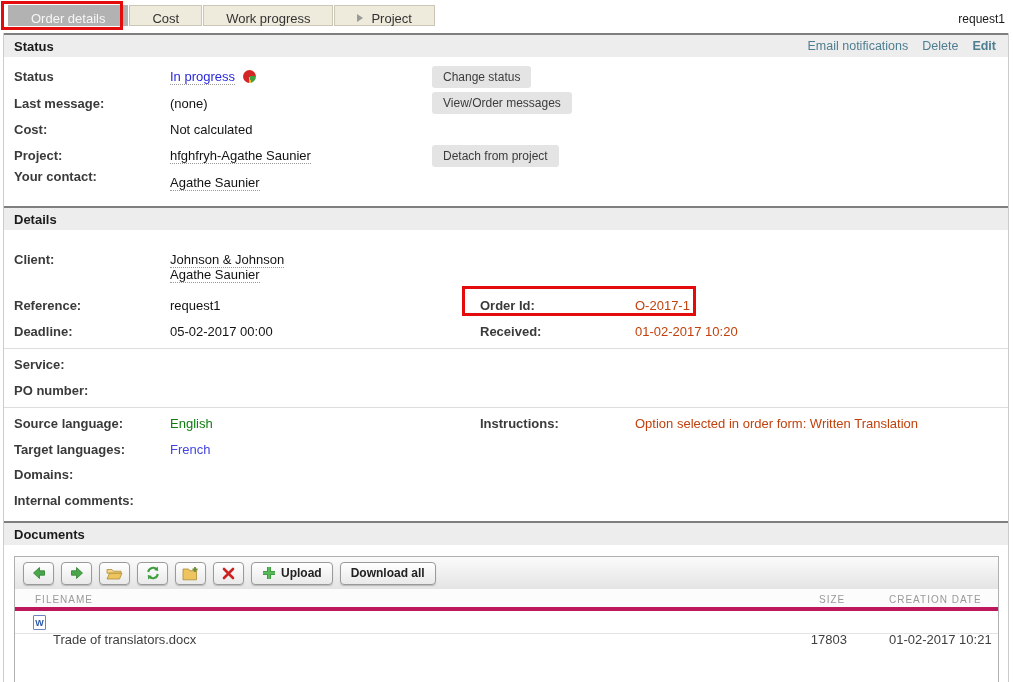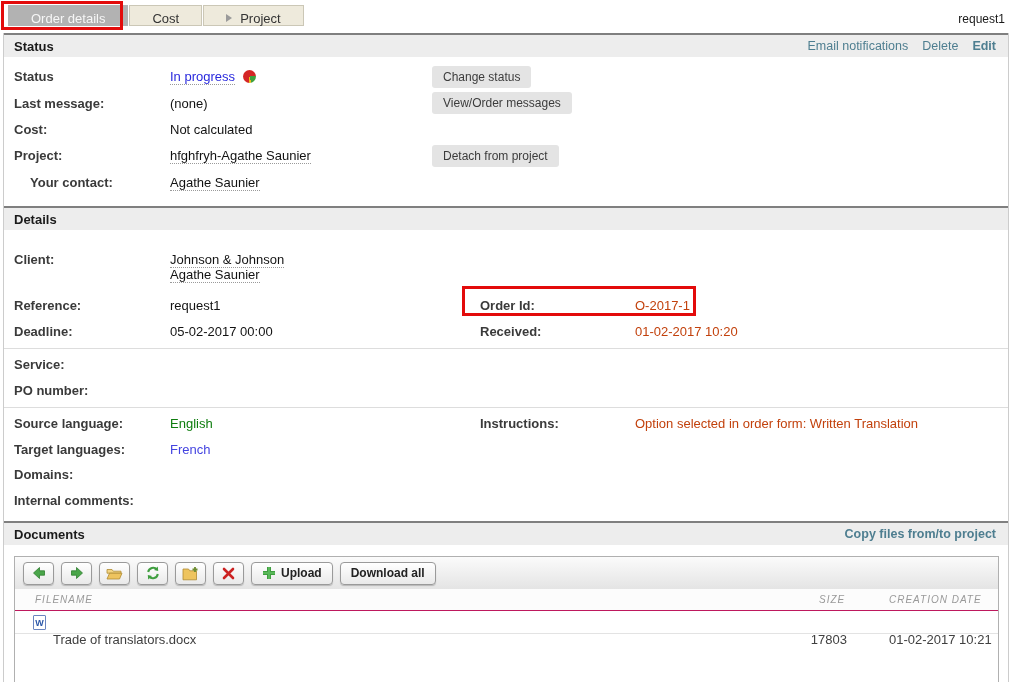--- a/index.html
+++ b/index.html
@@ -78,21 +78,21 @@
   }
   .tbtn {
     height:23px; flex:0 0 auto;
     background:linear-gradient(#ffffff,#e9e9e9);
     border:1px solid #9a9a9a; border-radius:4px;
     box-shadow:0 1px 1px rgba(0,0,0,.2);
     display:flex; align-items:center; justify-content:center; gap:5px;
     padding:0 10px; font-size:12px; font-weight:bold; color:#222;
     font-family:"Liberation Sans",sans-serif; cursor:pointer;
   }
-  .dochdr { position:relative; height:22px; background:#fcfcfc; border-bottom:1px solid #be185d;font-style:italic; }
+  .dochdr { position:relative; height:22px; background:#fcfcfc; border-bottom:4px solid #be185d; }
   .hcell { position:absolute; top:5px; font-size:10px; color:#999; letter-spacing:1px; }
   .docrow { position:relative; height:23px; border-bottom:1px solid #e3e3e3; cursor:pointer; }
   .rcell { position:absolute; top:21px; font-size:13px; color:#404040; white-space:nowrap; }
   
   .wordicon {
     position:absolute; left:18px; top:4px; width:13px; height:15px;
     background:#fff; border:1px solid #6a85c0; border-radius:1px;
     color:#2b57a8; font-size:9px; font-weight:bold; text-align:center; line-height:14px;
   }
   
@@ -104,20 +104,23 @@
 <body>
 
 <div class="page">
 
   <div class="tabbar">
     <div class="tab active">
       <span>Order details</span>
     </div>
     <div class="tab">
       <span>Cost</span>
+    </div>
+    <div class="tab">
+      <span>Work progress</span>
     </div>
     <div class="tab">
       <span class="tab-tri"></span>
       <span>Project</span>
     </div>
   </div>
   <div class="page-ref">request1</div>
 
   <div class="edge-l"></div>
   <div class="edge-r"></div>
@@ -137,21 +140,21 @@
 
   <span class="lbl" style="top:96px;">Last message:</span>
   <span class="val" style="top:96px;">(none)</span>
 
   <span class="lbl" style="top:122px;">Cost:</span>
   <span class="val" style="top:122px;">Not calculated</span>
 
   <span class="lbl" style="top:148px;">Project:</span>
   <span class="val dotted" style="top:148px;">hfghfryh-Agathe Saunier</span>
 
-  <span class="lbl" style="top:175px;margin-left:16px;">Your contact:</span>
+  <span class="lbl" style="top:169px;">Your contact:</span>
   <span class="val dotted" style="top:175px;">Agathe Saunier</span>
 
   <button class="gbtn" style="top:66px;">Change status</button>
   <button class="gbtn" style="top:92px;">View/Order messages</button>
   <button class="gbtn" style="top:145px;">Detach from project</button>
 
   <div class="bar" style="top:206px;">
     <span class="bar-title">Details</span>
   </div>
 
@@ -185,23 +188,20 @@
   <span class="val2" style="top:416px;">Option selected in order form: Written Translation</span>
 
   <span class="lbl" style="top:442px;">Target languages:</span>
   <span class="val frenchblue" style="top:442px;">French</span>
 
   <span class="lbl" style="top:467px;">Domains:</span>
   <span class="lbl" style="top:493px;">Internal comments:</span>
 
   <div class="bar" style="top:521px;">
     <span class="bar-title">Documents</span>
-    <span class="bar-links">
-      <a class="tlink bold">Copy files from/to project</a>
-    </span>
   </div>
 
   <div class="docpanel">
     <div class="doctoolbar">
       <button class="ibtn">
         <svg width="16" height="16" viewBox="0 0 16 16">
           <path d="M8.5 2.5 L2.5 8 L8.5 13.5 L8.5 10.2 L13.5 10.2 L13.5 5.8 L8.5 5.8 Z" fill="#4aa64a" stroke="#2e7d2e" stroke-width="0.8"></path>
         </svg>
       </button>
       <button class="ibtn">

